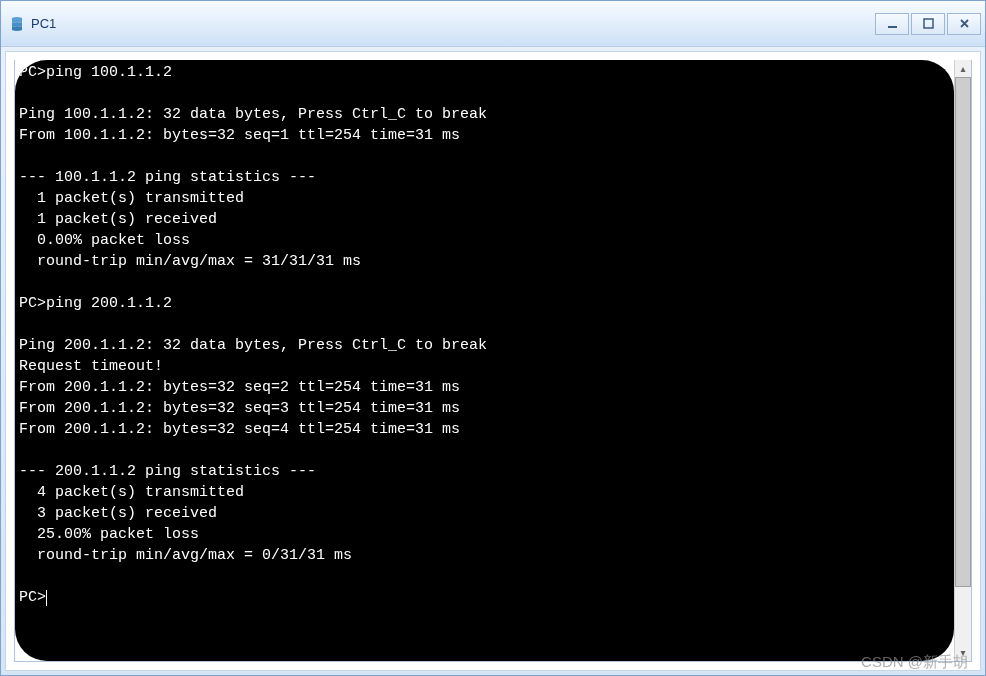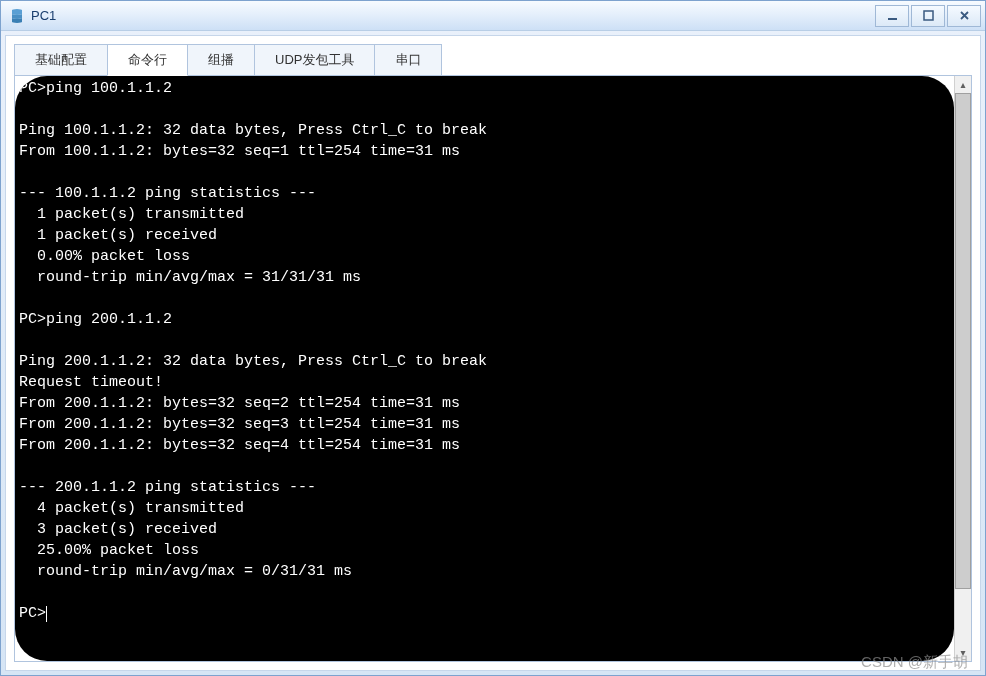--- a/index.html
+++ b/index.html
@@ -17,21 +17,21 @@
     }
     .window {
       width: 986px;
       height: 676px;
       border: 1px solid #7da2ce;
       background: linear-gradient(to bottom, #eaf1fb 0%, #d6e5f5 100%);
       display: flex;
       flex-direction: column;
     }
     .titlebar {
-      height: 30px;
+      height: 46px;
       background: linear-gradient(to bottom, #f7fbff 0%, #e3eefb 50%, #cde0f6 100%);
       display: flex;
       align-items: center;
       padding: 0 4px 0 8px;
       border-bottom: 1px solid #b8cee6;
     }
     .titlebar-icon {
       width: 16px;
       height: 16px;
       margin-right: 6px;
@@ -193,27 +193,20 @@
       </div>
       <div class="titlebar-btn">
         <svg width="11" height="11" viewBox="0 0 11 11">
             <path d="M2 2 L9 9 M9 2 L2 9" stroke="#3a5a80" stroke-width="1.8"></path>
           </svg>
       </div>
     </div>
   </div>
 
   <div class="content-area">
-    <div class="tabs">
-      <div class="tab">基础配置</div>
-      <div class="tab active">命令行</div>
-      <div class="tab">组播</div>
-      <div class="tab">UDP发包工具</div>
-      <div class="tab">串口</div>
-    </div>
 
     <div class="terminal-wrapper">
       <div class="terminal" id="terminal">PC&gt;ping 100.1.1.2
 
 Ping 100.1.1.2: 32 data bytes, Press Ctrl_C to break
 From 100.1.1.2: bytes=32 seq=1 ttl=254 time=31 ms
 
 --- 100.1.1.2 ping statistics ---
   1 packet(s) transmitted
   1 packet(s) received

